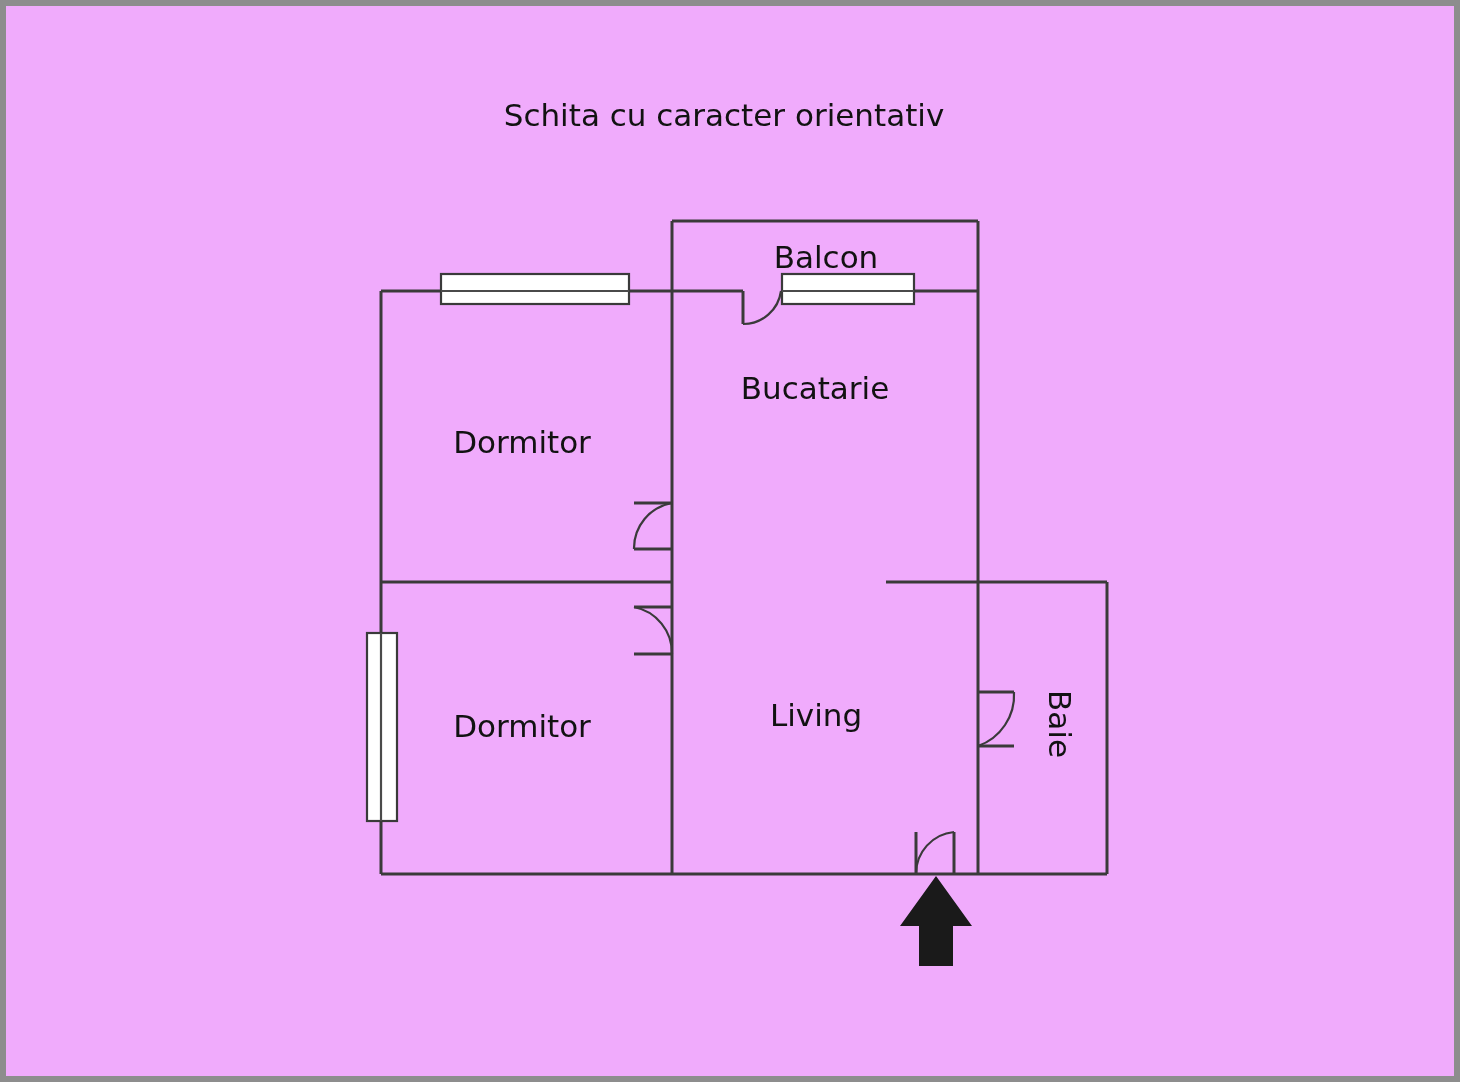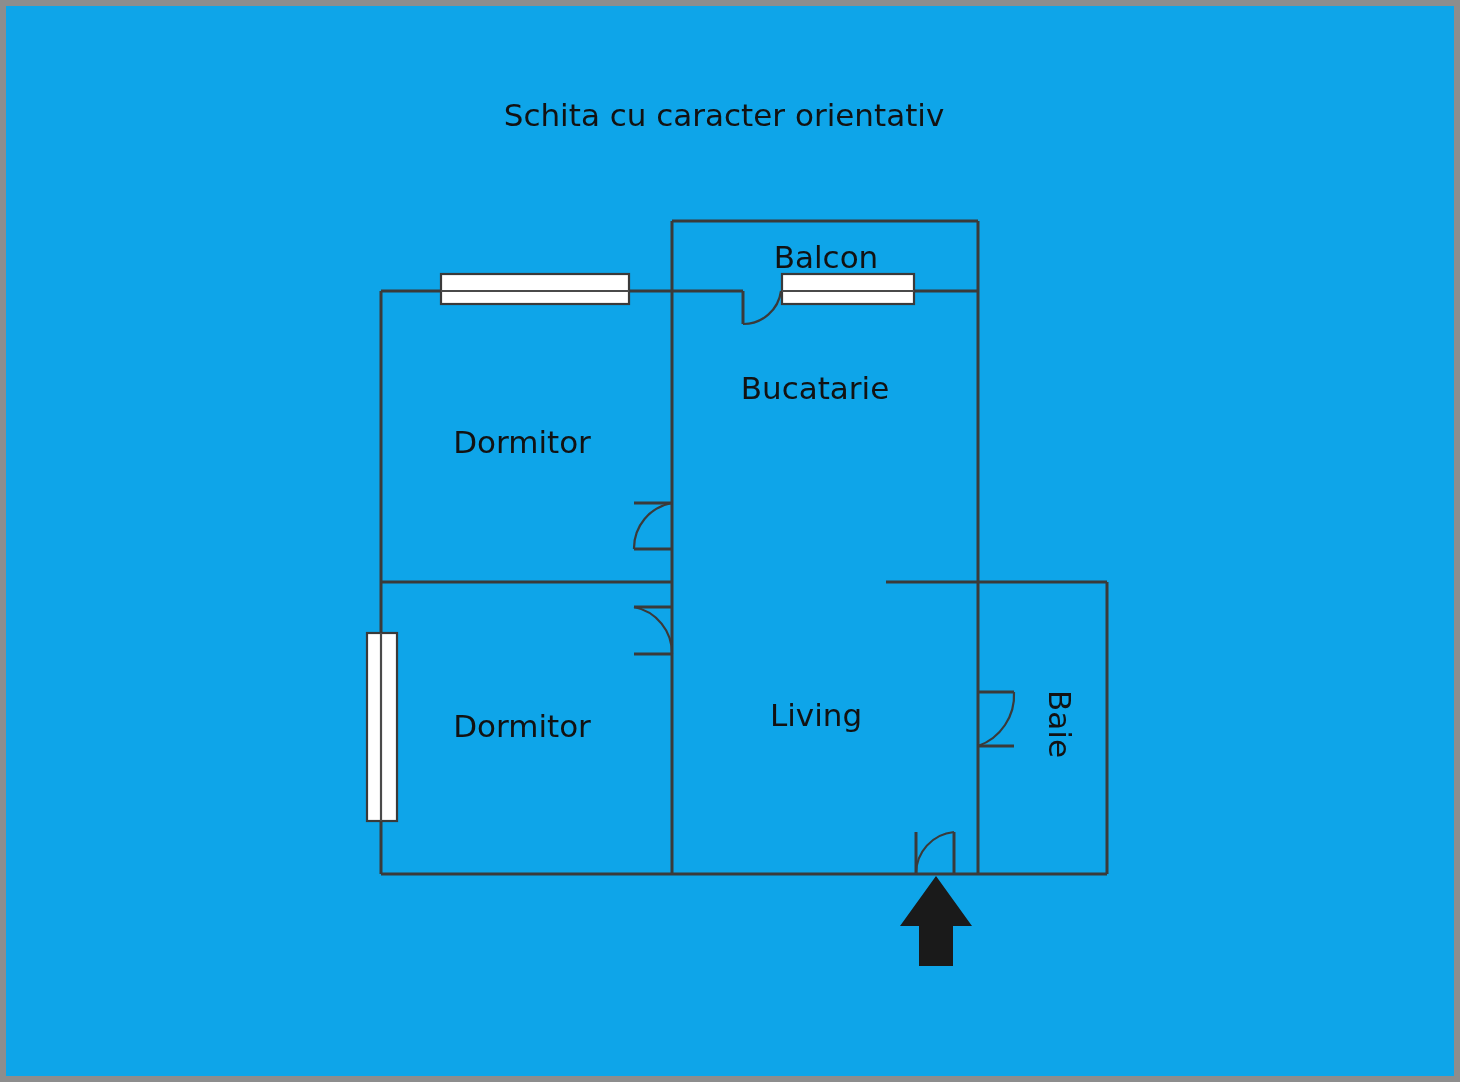--- a/index.html
+++ b/index.html
@@ -10,21 +10,21 @@
   body {
     width: 1460px;
     height: 1082px;
     font-family: "DejaVu Sans", sans-serif;
     overflow: hidden;
   }
   #page {
     position: relative;
     width: 1460px;
     height: 1082px;
-    background: #0ea5e9;
+    background: #f0abfc;
     box-sizing: border-box;
     border: 6px solid #8d8d8d;
   }
   #plan-svg {
     position: absolute;
     left: 0;
     top: 0;
     width: 1460px;
     height: 1082px;
     display: block;

